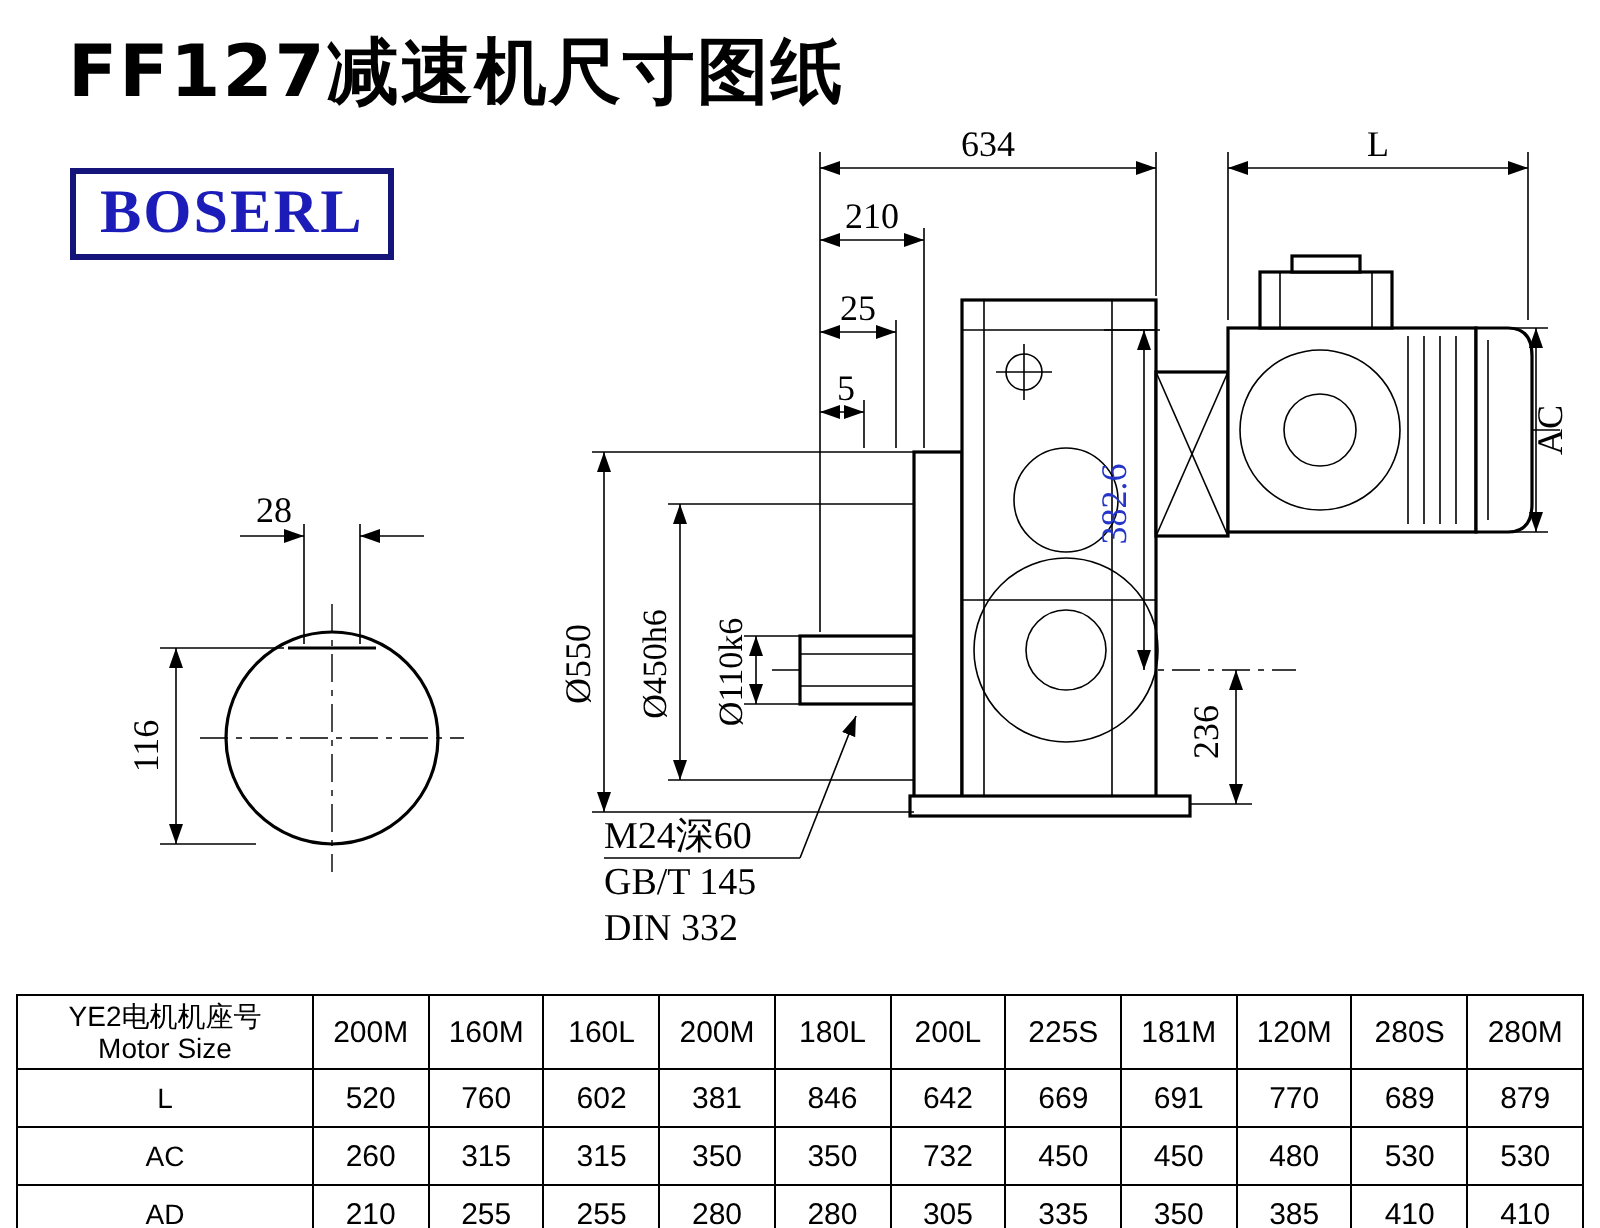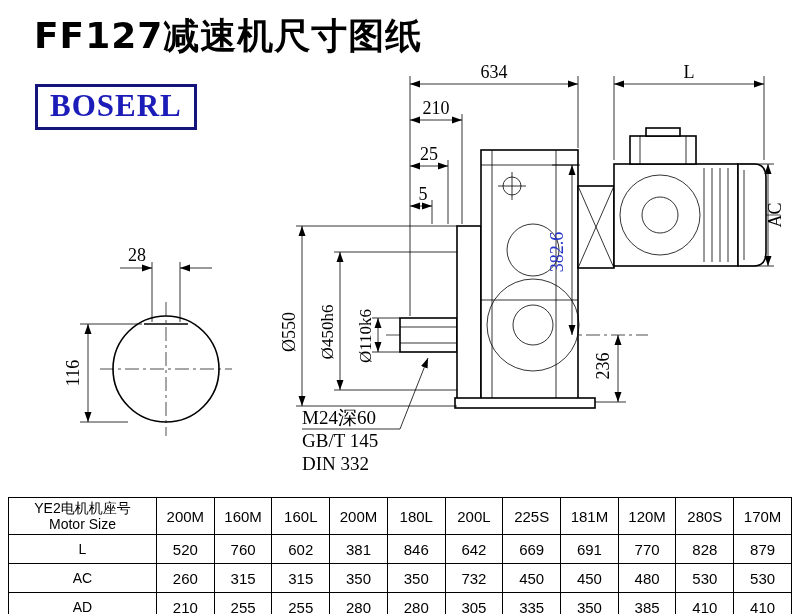--- a/index.html
+++ b/index.html
@@ -215,34 +215,34 @@
       <td>200M</td>
       <td>160M</td>
       <td>160L</td>
       <td>200M</td>
       <td>180L</td>
       <td>200L</td>
       <td>225S</td>
       <td>181M</td>
       <td>120M</td>
       <td>280S</td>
-      <td>170M</td>
+      <td>280M</td>
     </tr>
     <tr>
       <td class="first">L</td>
       <td>520</td>
       <td>760</td>
       <td>602</td>
       <td>381</td>
       <td>846</td>
       <td>642</td>
       <td>669</td>
       <td>691</td>
       <td>770</td>
-      <td>828</td>
+      <td>689</td>
       <td>879</td>
     </tr>
     <tr>
       <td class="first">AC</td>
       <td>260</td>
       <td>315</td>
       <td>315</td>
       <td>350</td>
       <td>350</td>
       <td>732</td>

